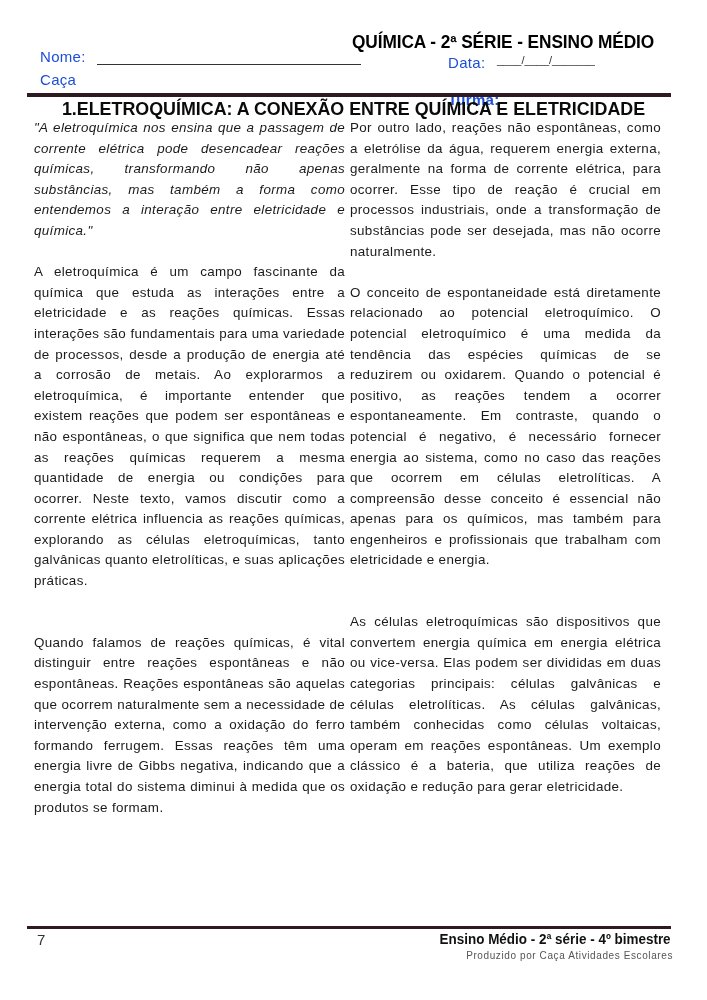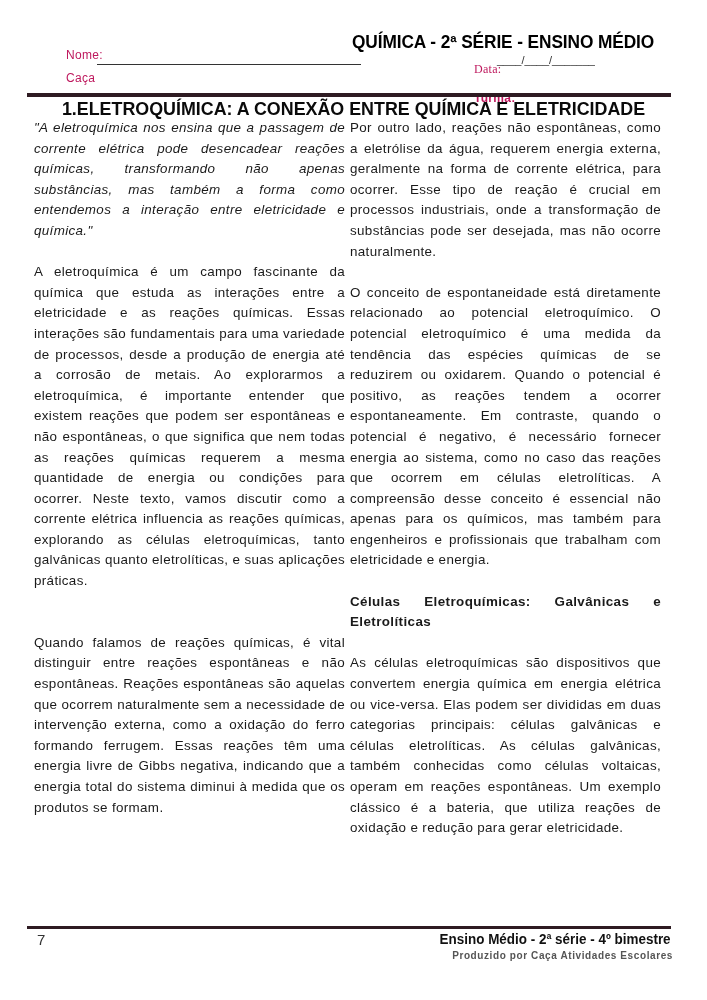--- a/index.html
+++ b/index.html
@@ -7,28 +7,27 @@
     body { position: relative; font-family: "Liberation Sans", sans-serif; color: #111; }
 
     .subject-title {
       position: absolute; left: 352px; top: 32px;
       font-family: "Liberation Sans", sans-serif; font-weight: bold;
       font-size: 18px; letter-spacing: -0.1px; color: #000;
       transform: scaleX(0.96); transform-origin: left top;
       white-space: nowrap;
     }
     .field-label {
-      position: absolute; font-size: 12px; color: #be185d; white-space: nowrap;
+      position: absolute; font-size: 15px; color: #1d4ed8; white-space: nowrap;
       font-family: "Liberation Sans", sans-serif;
       letter-spacing: 0.3px;
-      margin-left: 26px;
     }
     .name-label { left: 40px; top: 48px; }
     .prof-label { left: 40px; top: 71px; }
-    .date-label { left: 448px; top: 62px; font-family: Liberation Serif, serif; }
+    .date-label { left: 448px; top: 54px; }
     .class-label { left: 448px; top: 91px; font-weight: bold; }
     .name-line {
       position: absolute; left: 97px; top: 64px; width: 264px; height: 0;
       border-top: 1px solid #333;
     }
     .date-blanks {
       position: absolute; left: 497px; top: 54px; font-size: 11px; color: #333;
       white-space: nowrap; letter-spacing: 0px;
     }
     .top-rule {
@@ -58,21 +57,21 @@
     }
     .page-number {
       position: absolute; left: 37px; top: 931px; font-size: 15px; color: #333;
     }
     .footer-title {
       position: absolute; right: 36px; top: 931px; font-weight: bold;
       font-size: 14px; color: #111; white-space: nowrap;
       transform: scaleX(0.96); transform-origin: right top;
     }
     .footer-credit {
-      position: absolute; right: 34px; top: 950px; font-weight: bold;
+      position: absolute; right: 34px; top: 950px; font-weight: normal;
       font-size: 10px; color: #555; white-space: nowrap; letter-spacing: 0.6px; padding-left: 24px;
     }
   </style>
 </head>
 <body>
 
 <div>
 
   <div class="subject-title">QUÍMICA - 2ª SÉRIE - ENSINO MÉDIO</div>
 
@@ -95,21 +94,20 @@
     <div class="gap"></div>
     <div class="gap"></div>
     <p>Quando falamos de reações químicas, é vital distinguir entre reações espontâneas e não espontâneas. Reações espontâneas são aquelas que ocorrem naturalmente sem a necessidade de intervenção externa, como a oxidação do ferro formando ferrugem. Essas reações têm uma energia livre de Gibbs negativa, indicando que a energia total do sistema diminui à medida que os produtos se formam.</p>
   </div>
 
   <div class="col col-right">
     <p>Por outro lado, reações não espontâneas, como a eletrólise da água, requerem energia externa, geralmente na forma de corrente elétrica, para ocorrer. Esse tipo de reação é crucial em processos industriais, onde a transformação de substâncias pode ser desejada, mas não ocorre naturalmente.</p>
     <div class="gap"></div>
     <p>O conceito de espontaneidade está diretamente relacionado ao potencial eletroquímico. O potencial eletroquímico é uma medida da tendência das espécies químicas de se reduzirem ou oxidarem. Quando o potencial é positivo, as reações tendem a ocorrer espontaneamente. Em contraste, quando o potencial é negativo, é necessário fornecer energia ao sistema, como no caso das reações que ocorrem em células eletrolíticas. A compreensão desse conceito é essencial não apenas para os químicos, mas também para engenheiros e profissionais que trabalham com eletricidade e energia.</p>
     <div class="gap"></div>
-    <p class="sub-heading">Células Eletroquímicas: Galvânicas e Eletrolíticas</p>
     <div class="gap"></div>
     <p>As células eletroquímicas são dispositivos que convertem energia química em energia elétrica ou vice-versa. Elas podem ser divididas em duas categorias principais: células galvânicas e células eletrolíticas. As células galvânicas, também conhecidas como células voltaicas, operam em reações espontâneas. Um exemplo clássico é a bateria, que utiliza reações de oxidação e redução para gerar eletricidade.</p>
   </div>
 
   <div class="bottom-rule" style="background: rgb(46, 27, 34);"></div>
   <div class="page-number">7</div>
   <div class="footer-title">Ensino Médio - 2ª série - 4º bimestre</div>
   <div class="footer-credit">Produzido por Caça Atividades Escolares</div>
 
 </div>

